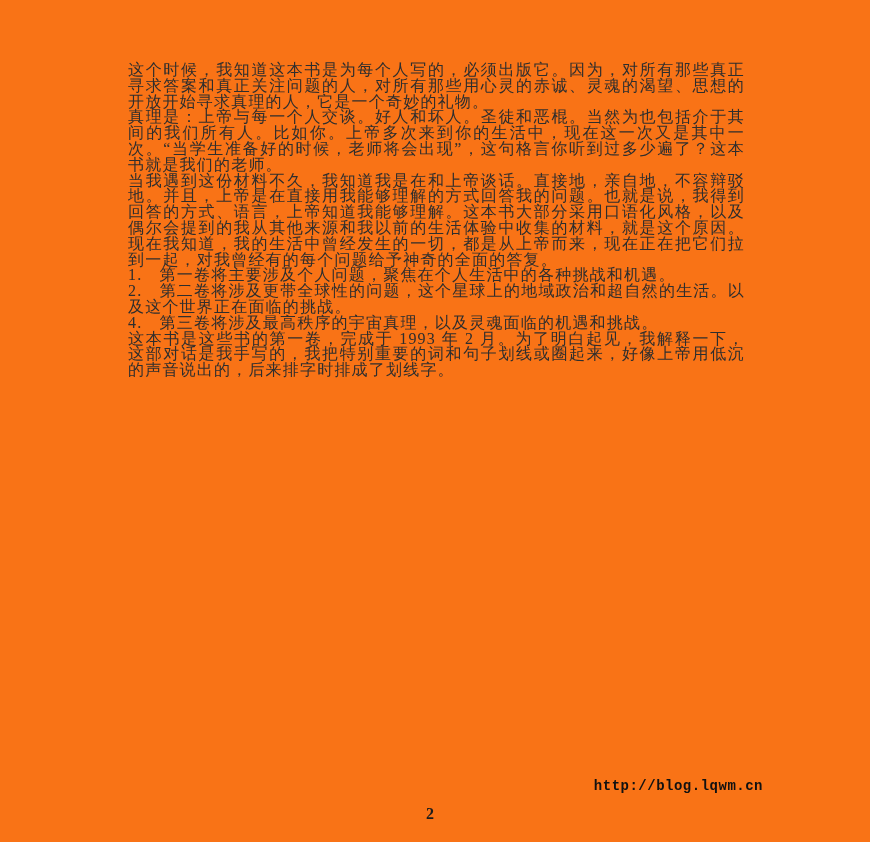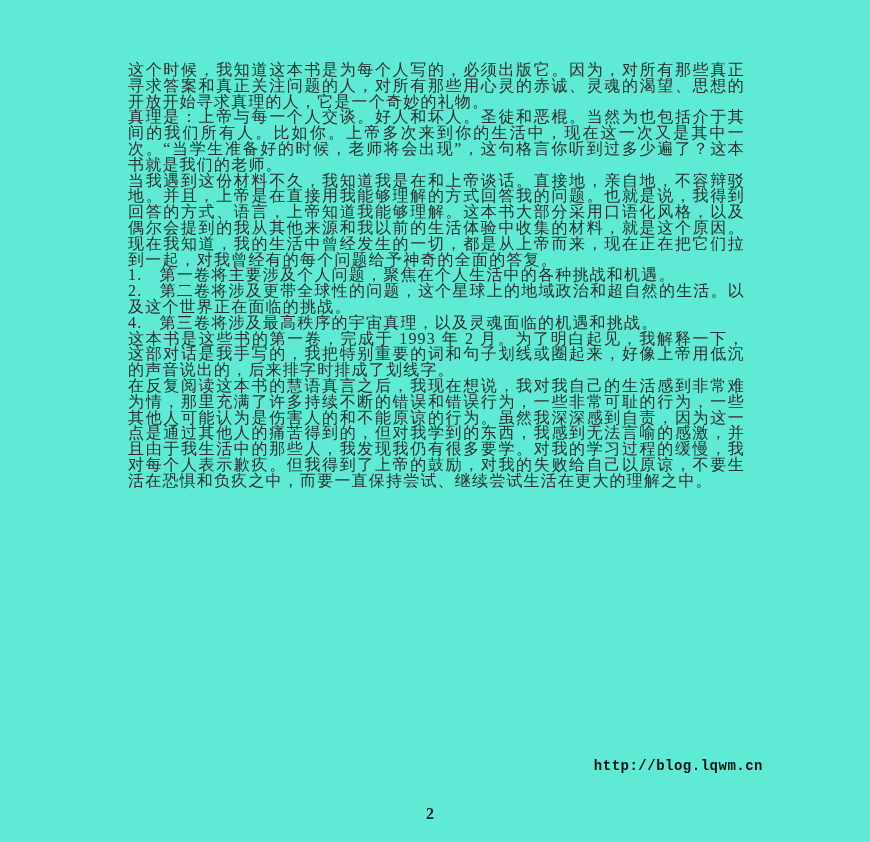--- a/index.html
+++ b/index.html
@@ -4,21 +4,21 @@
 <style>
   html, body {
     margin: 0;
     padding: 0;
     background: #ffffff;
   }
   .doc-page {
     position: relative;
     width: 870px;
     height: 842px;
-    background: #5eead4;
+    background: #f97316;
     overflow: hidden;
   }
   .text-block {
     position: absolute;
     left: 128px;
     top: 62px;
     width: 617px;
     font-family: "Liberation Serif", "DejaVu Serif", serif;
     font-size: 16px;
     line-height: 15.8px;
@@ -36,39 +36,38 @@
     top: 805px;
     width: 604px;
     text-align: center;
     font-family: "Liberation Serif", "DejaVu Serif", serif;
     font-size: 16px;
     font-weight: bold;
     color: #1c1c1c;
   }
   .footer-url {
     position: absolute;
-    top: 758px;
+    top: 778px;
     right: 107px;
     font-family: "Liberation Mono", "DejaVu Sans Mono", monospace;
     font-size: 14px;
     font-weight: bold;
     letter-spacing: 0.5px;
     color: #111111;
   }
 </style>
 </head>
 <body>
 
 <div class="doc-page">
   <div class="text-block">
     <p>这个时候，我知道这本书是为每个人写的，必须出版它。因为，对所有那些真正寻求答案和真正关注问题的人，对所有那些用心灵的赤诚、灵魂的渴望、思想的开放开始寻求真理的人，它是一个奇妙的礼物。</p>
     <p>真理是：上帝与每一个人交谈。好人和坏人。圣徒和恶棍。当然为也包括介于其间的我们所有人。比如你。上帝多次来到你的生活中，现在这一次又是其中一次。“当学生准备好的时候，老师将会出现”，这句格言你听到过多少遍了？这本书就是我们的老师。</p>
     <p>当我遇到这份材料不久，我知道我是在和上帝谈话。直接地，亲自地，不容辩驳地。并且，上帝是在直接用我能够理解的方式回答我的问题。也就是说，我得到回答的方式、语言，上帝知道我能够理解。这本书大部分采用口语化风格，以及偶尔会提到的我从其他来源和我以前的生活体验中收集的材料，就是这个原因。现在我知道，我的生活中曾经发生的一切，都是从上帝而来，现在正在把它们拉到一起，对我曾经有的每个问题给予神奇的全面的答复。</p>
     <p>1.　第一卷将主要涉及个人问题，聚焦在个人生活中的各种挑战和机遇。</p>
     <p>2.　第二卷将涉及更带全球性的问题，这个星球上的地域政治和超自然的生活。以及这个世界正在面临的挑战。</p>
     <p>4.　第三卷将涉及最高秩序的宇宙真理，以及灵魂面临的机遇和挑战。</p>
     <p>这本书是这些书的第一卷，完成于 1993 年 2 月。为了明白起见，我解释一下，这部对话是我手写的，我把特别重要的词和句子划线或圈起来，好像上帝用低沉的声音说出的，后来排字时排成了划线字。</p>
-    <p>在反复阅读这本书的慧语真言之后，我现在想说，我对我自己的生活感到非常难为情，那里充满了许多持续不断的错误和错误行为，一些非常可耻的行为，一些其他人可能认为是伤害人的和不能原谅的行为。虽然我深深感到自责，因为这一点是通过其他人的痛苦得到的，但对我学到的东西，我感到无法言喻的感激，并且由于我生活中的那些人，我发现我仍有很多要学。对我的学习过程的缓慢，我对每个人表示歉疚。但我得到了上帝的鼓励，对我的失败给自己以原谅，不要生活在恐惧和负疚之中，而要一直保持尝试、继续尝试生活在更大的理解之中。</p>
   </div>
 
   <div class="footer-pagenum">2</div>
   <div class="footer-url">http://blog.lqwm.cn</div>
 </div>
 
 </body></html>

